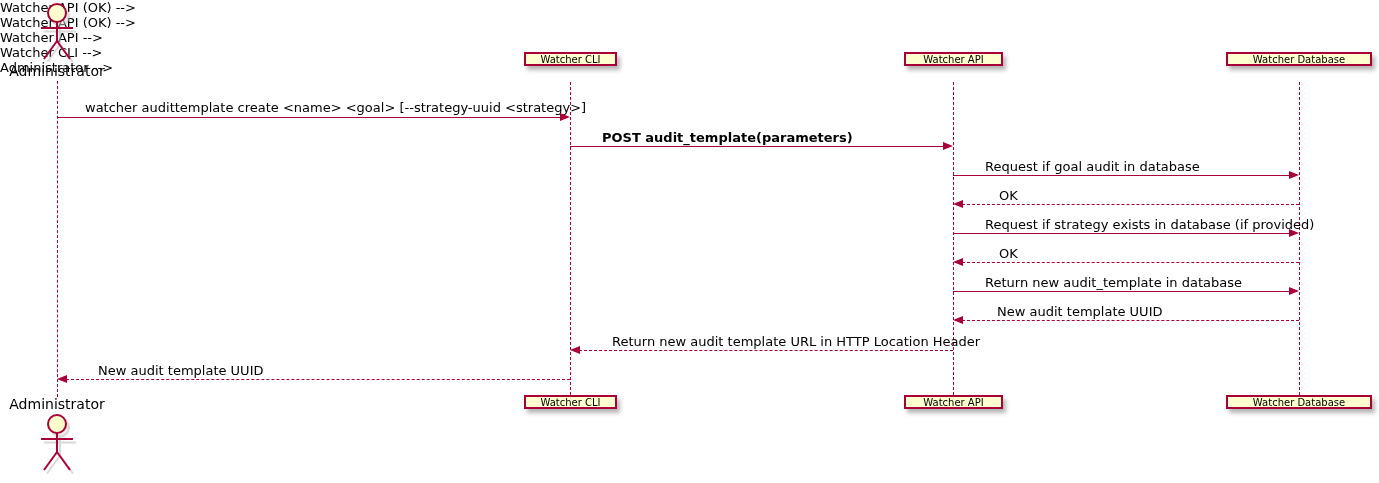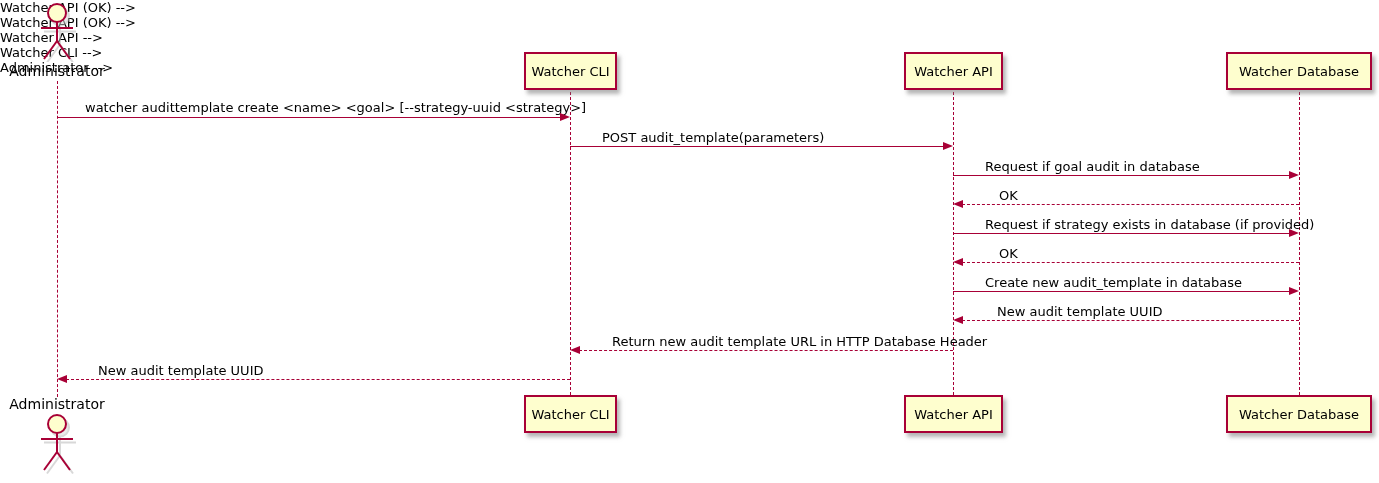--- a/index.html
+++ b/index.html
@@ -3,25 +3,25 @@
 <meta charset="utf-8">
 <style>
   html,body { margin:0; padding:0; background:#ffffff; }
   .stage {
     position:relative; width:1379px; height:483px; background:#ffffff;
     font-family:"DejaVu Sans","Liberation Sans",sans-serif; font-size:13px; color:#000;
     overflow:hidden;
   }
   .lifeline { position:absolute; width:0; border-left:1px dashed #A80036; }
   .pbox {
-    position:absolute; height:38px; box-sizing:border-box;
+    position:absolute; height:14px; box-sizing:border-box;
     background:#FEFECE; border:2px solid #A80036;
     box-shadow:3px 4px 4px rgba(120,120,120,.55);
     display:flex; align-items:center; justify-content:center;
-    font-size:13px; white-space:nowrap;
+    font-size:10px; white-space:nowrap;
   }
   .actor-label { position:absolute; width:110px; text-align:center; font-size:14px; }
   .actor-svg { position:absolute; }
   .msg-label { position:absolute; white-space:nowrap; font-size:13px;margin-left:24px; }
   .msg-line { position:absolute; height:0; }
   .msg-line.solid  { border-top:1px solid #A80036; }
   .msg-line.dashed { border-top:1px dashed #A80036; }
   .arrow { position:absolute; width:0; height:0; border-top:4px solid transparent; border-bottom:4px solid transparent; }
   .arrow.right { border-left:10px solid #A80036; }
   .arrow.left  { border-right:10px solid #A80036; }
@@ -87,21 +87,21 @@
 
   
   <div>
     <span class="msg-label" style="left:61px;top:100px;">watcher audittemplate create &lt;name&gt; &lt;goal&gt; [--strategy-uuid &lt;strategy&gt;]</span>
     <div class="msg-line solid" style="left:57px;top:117px;width:504px;"></div>
     <div class="arrow right" style="left:560px;top:113px;"></div>
   </div>
 
   
   <div>
-    <span class="msg-label" style="left:578px;top:130px;">POST audit_template(parameters)</span>
+    <span class="msg-label" style="left:578px;top:130px;font-weight:bold;">POST audit_template(parameters)</span>
     <div class="msg-line solid" style="left:570px;top:146px;width:374px;"></div>
     <div class="arrow right" style="left:943px;top:142px;"></div>
   </div>
 
   
   <div>
     <span class="msg-label" style="left:961px;top:159px;">Request if goal audit in database</span>
     <div class="msg-line solid" style="left:953px;top:175px;width:337px;"></div>
     <div class="arrow right" style="left:1289px;top:171px;"></div>
   </div>
@@ -122,35 +122,35 @@
 
    Watcher API (OK) --&gt;
   <div>
     <span class="msg-label" style="left:975px;top:246px;">OK</span>
     <div class="msg-line dashed" style="left:962px;top:262px;width:337px;"></div>
     <div class="arrow left" style="left:953px;top:258px;"></div>
   </div>
 
   
   <div>
-    <span class="msg-label" style="left:961px;top:275px;">Create new audit_template in database</span>
+    <span class="msg-label" style="left:961px;top:275px;">Return new audit_template in database</span>
     <div class="msg-line solid" style="left:953px;top:291px;width:337px;"></div>
     <div class="arrow right" style="left:1289px;top:287px;"></div>
   </div>
 
    Watcher API --&gt;
   <div>
     <span class="msg-label" style="left:973px;top:304px;">New audit template UUID</span>
     <div class="msg-line dashed" style="left:962px;top:320px;width:337px;"></div>
     <div class="arrow left" style="left:953px;top:316px;"></div>
   </div>
 
    Watcher CLI --&gt;
   <div>
-    <span class="msg-label" style="left:588px;top:334px;">Return new audit template URL in HTTP Database Header</span>
+    <span class="msg-label" style="left:588px;top:334px;">Return new audit template URL in HTTP Location Header</span>
     <div class="msg-line dashed" style="left:579px;top:350px;width:374px;"></div>
     <div class="arrow left" style="left:570px;top:346px;"></div>
   </div>
 
    Administrator --&gt;
   <div>
     <span class="msg-label" style="left:74px;top:363px;">New audit template UUID</span>
     <div class="msg-line dashed" style="left:66px;top:379px;width:504px;"></div>
     <div class="arrow left" style="left:57px;top:375px;"></div>
   </div>

